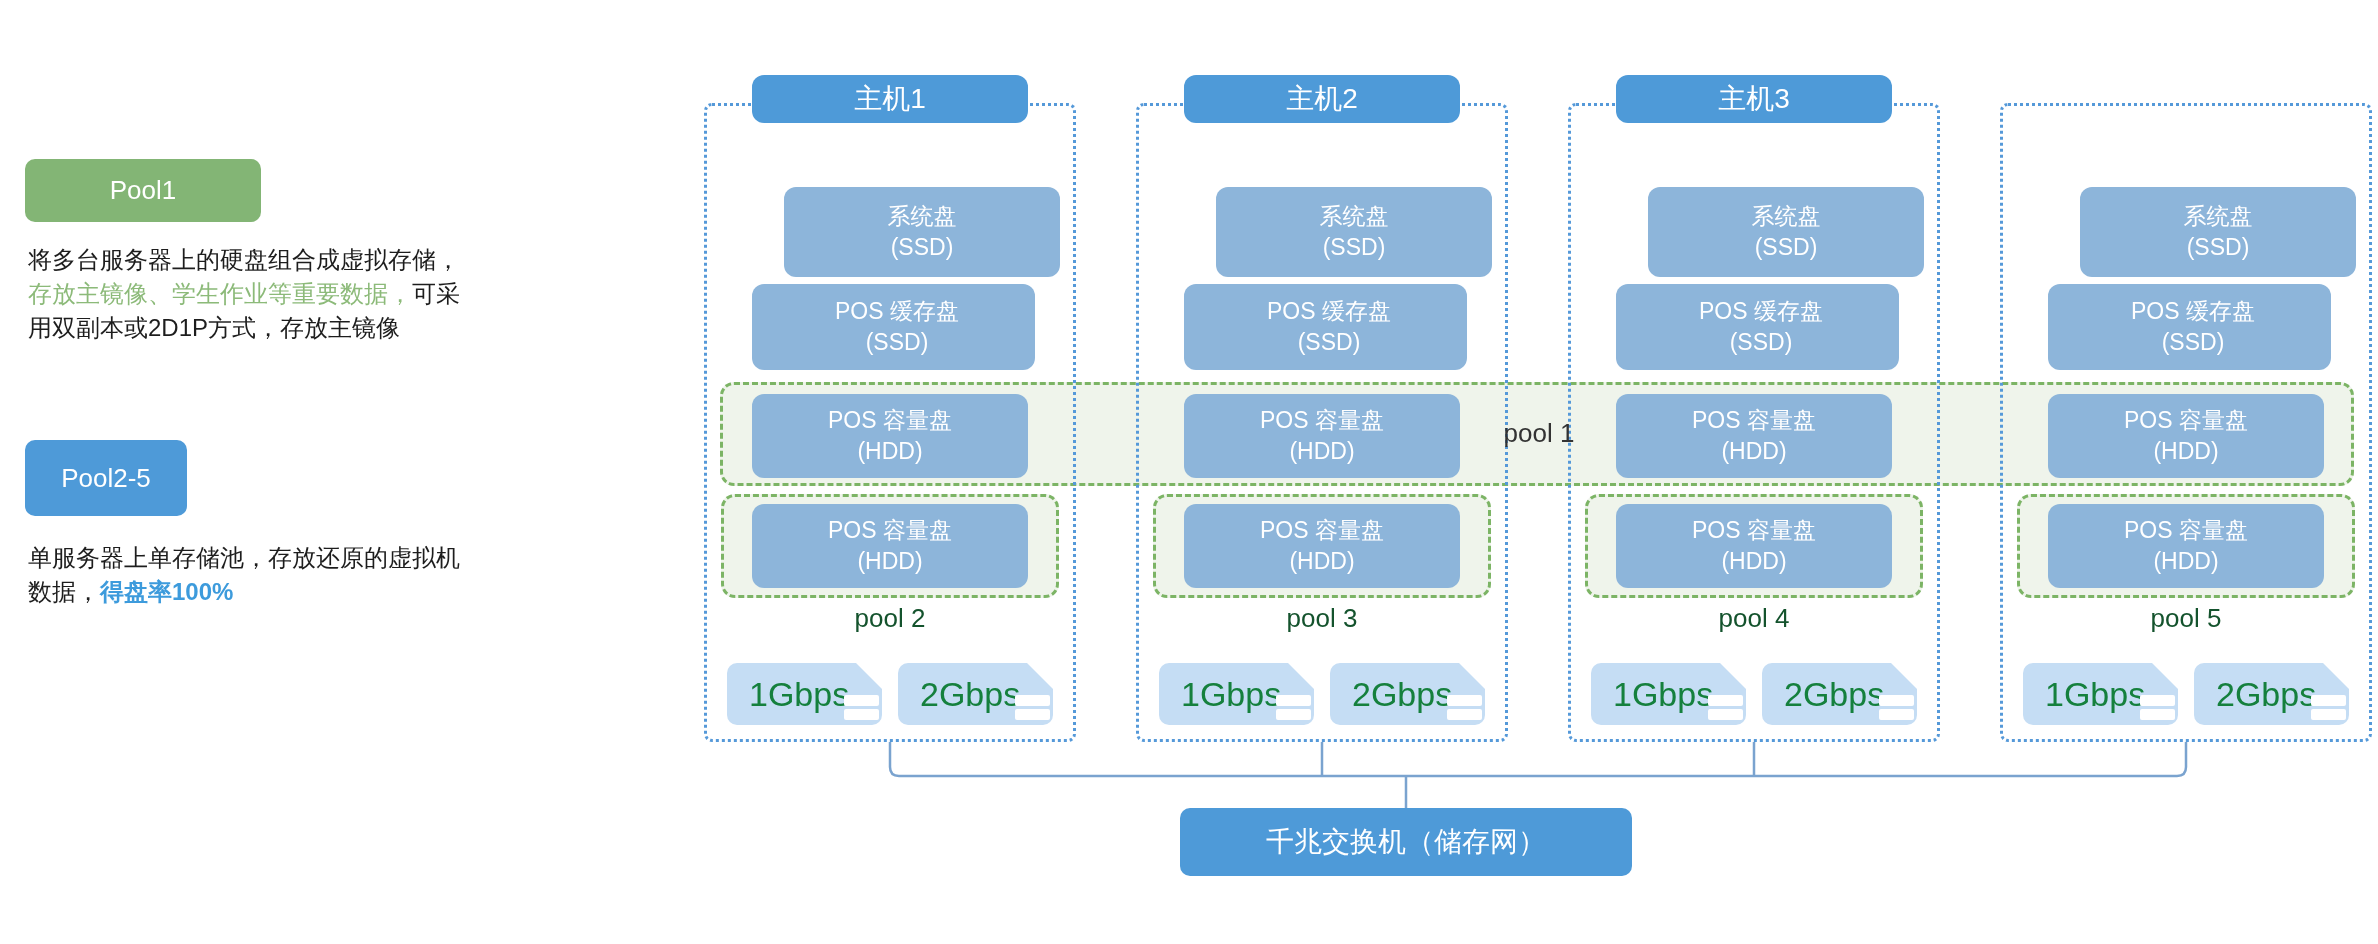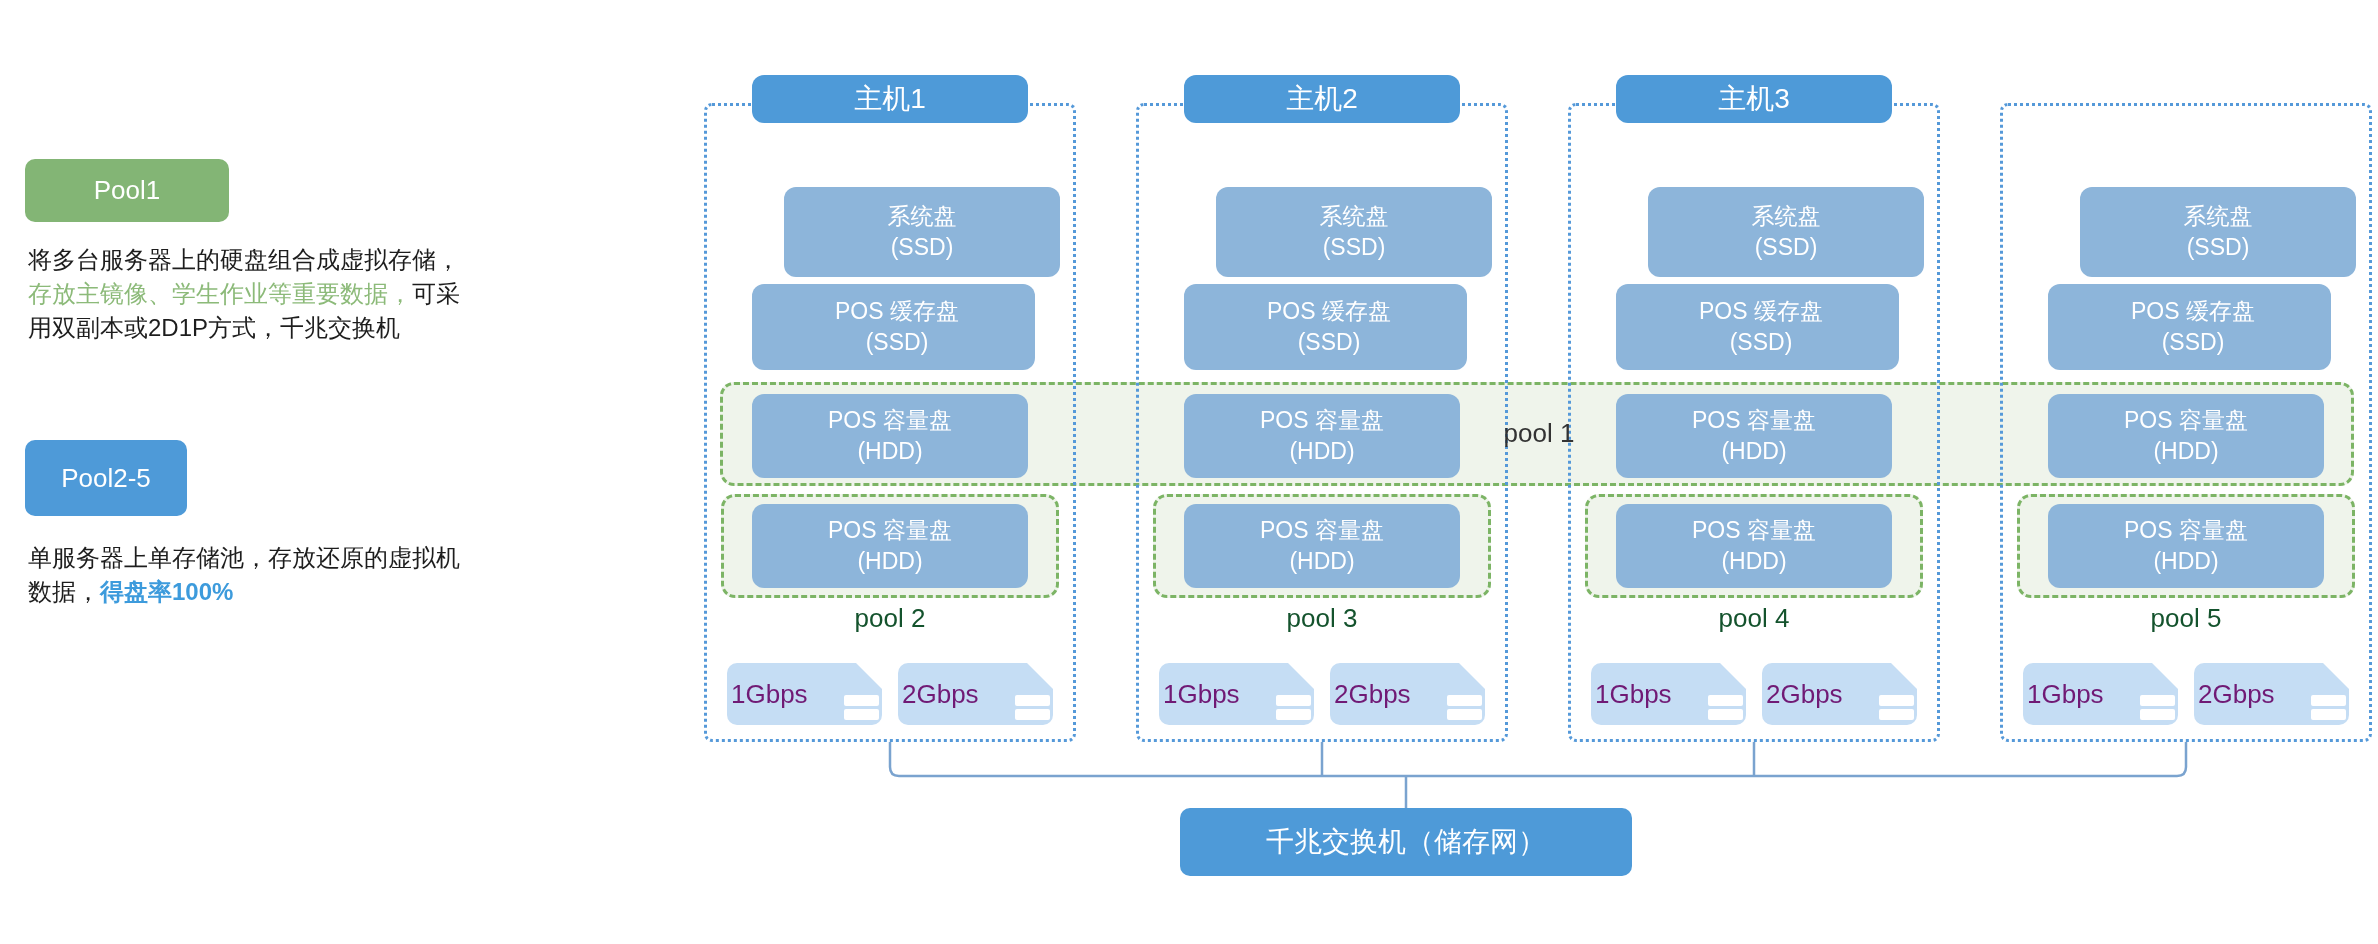--- a/index.html
+++ b/index.html
@@ -15,21 +15,21 @@
   .badge {
     position: absolute;
     left: 25px;
     border-radius: 10px;
     color: #ffffff;
     font-size: 26px;
     display: flex;
     align-items: center;
     justify-content: center;
   }
-  .badge-pool1 { top: 159px; width: 204px; height: 63px; background: #83b575; }
+  .badge-pool1 { top: 159px; width: 236px; height: 63px; background: #83b575; }
   .badge-pool25 { top: 440px; width: 162px; height: 76px; background: #4e9ad8; }
   .para {
     position: absolute;
     left: 28px;
     font-size: 24px;
     line-height: 34px;
     color: #1d1d1d;
     white-space: nowrap;
   }
   .para-1 { top: 243px; }
@@ -137,23 +137,23 @@
   .nic {
     position: relative;
     width: 155px; height: 62px;
     background: #c5ddf4;
     border-radius: 10px;
     clip-path: polygon(0 0, calc(100% - 26px) 0, 100% 26px, 100% 100%, 0 100%);
     display: flex;
     align-items: center;
   }
   .nic-speed {
-    padding-left: 4px;
-    font-size: 26px;
-    color: #701a75;
+    padding-left: 22px;
+    font-size: 34px;
+    color: #15803d;
   }
   .nic .bar {
     position: absolute;
     right: 3px;
     width: 35px; height: 11px;
     background: #ffffff;
     border-radius: 2px;
   }
   .nic .bar-1 { top: 32px; }
   .nic .bar-2 { top: 46px; }
@@ -188,21 +188,21 @@
     <path d="M890 742 L890 767 Q890 776 899 776 L2177 776 Q2186 776 2186 767 L2186 742
              M1322 742 L1322 776
              M1754 742 L1754 776
              M1406 776 L1406 809" fill="none" stroke="#7aa3cf" stroke-width="2.5"></path>
   </svg>
 
   <div class="badge badge-pool1">Pool1</div>
   <div class="para para-1">
     <div>将多台服务器上的硬盘组合成虚拟存储，</div>
     <div><span class="txt-green">存放主镜像、学生作业等重要数据，</span><span>可采</span></div>
-    <div>用双副本或2D1P方式，千兆交换机</div>
+    <div>用双副本或2D1P方式，存放主镜像</div>
   </div>
 
   <div class="badge badge-pool25">Pool2-5</div>
   <div class="para para-2">
     <div>单服务器上单存储池，存放还原的虚拟机</div>
     <div><span>数据，</span><span class="txt-blue">得盘率100%</span></div>
   </div>
 
   <div class="pool-band"></div>
   <div class="pool-band-label">pool 1</div>

